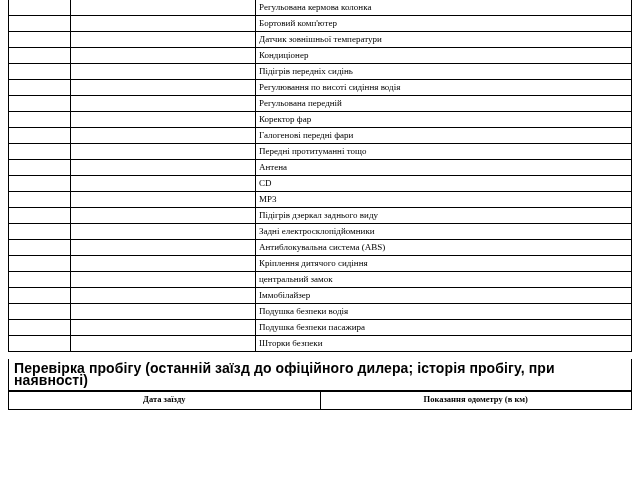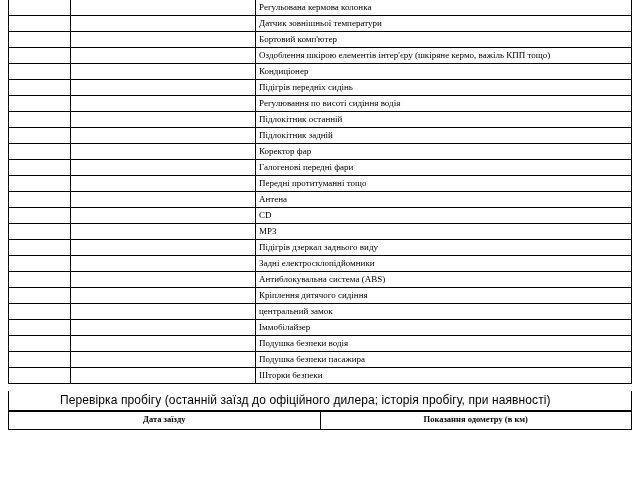--- a/index.html
+++ b/index.html
@@ -45,26 +45,25 @@
 
   
   .section {
     border: 1px solid #000;
     border-top: none;
     box-sizing: border-box;
     width: 100%;
   }
   .section-title {
     font-family: "Liberation Sans", sans-serif;
-    font-size: 12px;
-    font-weight: 400;
+    font-size: 14px;
+    font-weight: 700;
     padding: 3px 5px 4px 5px;
     line-height: 12px;
     letter-spacing: .1px;
-    margin-left: 46px;
   }
 
   
   table.grid {
     width: 100%;
     border-collapse: collapse;
     table-layout: fixed;
   }
   table.grid th, table.grid td {
     border: 1px solid #000;
@@ -90,56 +89,46 @@
   <table class="eq">
     <tbody>
         <tr>
           <td class="c-check"></td>
           <td class="c-mid"></td>
           <td class="c-name">Регульована кермова колонка</td>
         </tr>
         <tr>
           <td class="c-check"></td>
           <td class="c-mid"></td>
+          <td class="c-name">Бортовий комп'ютер</td>
+        </tr>
+        <tr>
+          <td class="c-check"></td>
+          <td class="c-mid"></td>
           <td class="c-name">Датчик зовнішньої температури</td>
         </tr>
         <tr>
           <td class="c-check"></td>
           <td class="c-mid"></td>
-          <td class="c-name">Бортовий комп'ютер</td>
-        </tr>
-        <tr>
-          <td class="c-check"></td>
-          <td class="c-mid"></td>
-          <td class="c-name">Оздоблення шкірою елементів інтер'єру (шкіряне кермо, важіль КПП тощо)</td>
-        </tr>
-        <tr>
-          <td class="c-check"></td>
-          <td class="c-mid"></td>
           <td class="c-name">Кондиціонер</td>
         </tr>
         <tr>
           <td class="c-check"></td>
           <td class="c-mid"></td>
           <td class="c-name">Підігрів передніх сидінь</td>
         </tr>
         <tr>
           <td class="c-check"></td>
           <td class="c-mid"></td>
           <td class="c-name">Регулювання по висоті сидіння водія</td>
         </tr>
         <tr>
           <td class="c-check"></td>
           <td class="c-mid"></td>
-          <td class="c-name">Підлокітник останній</td>
-        </tr>
-        <tr>
-          <td class="c-check"></td>
-          <td class="c-mid"></td>
-          <td class="c-name">Підлокітник задній</td>
+          <td class="c-name">Регульована передній</td>
         </tr>
         <tr>
           <td class="c-check"></td>
           <td class="c-mid"></td>
           <td class="c-name">Коректор фар</td>
         </tr>
         <tr>
           <td class="c-check"></td>
           <td class="c-mid"></td>
           <td class="c-name">Галогенові передні фари</td>

